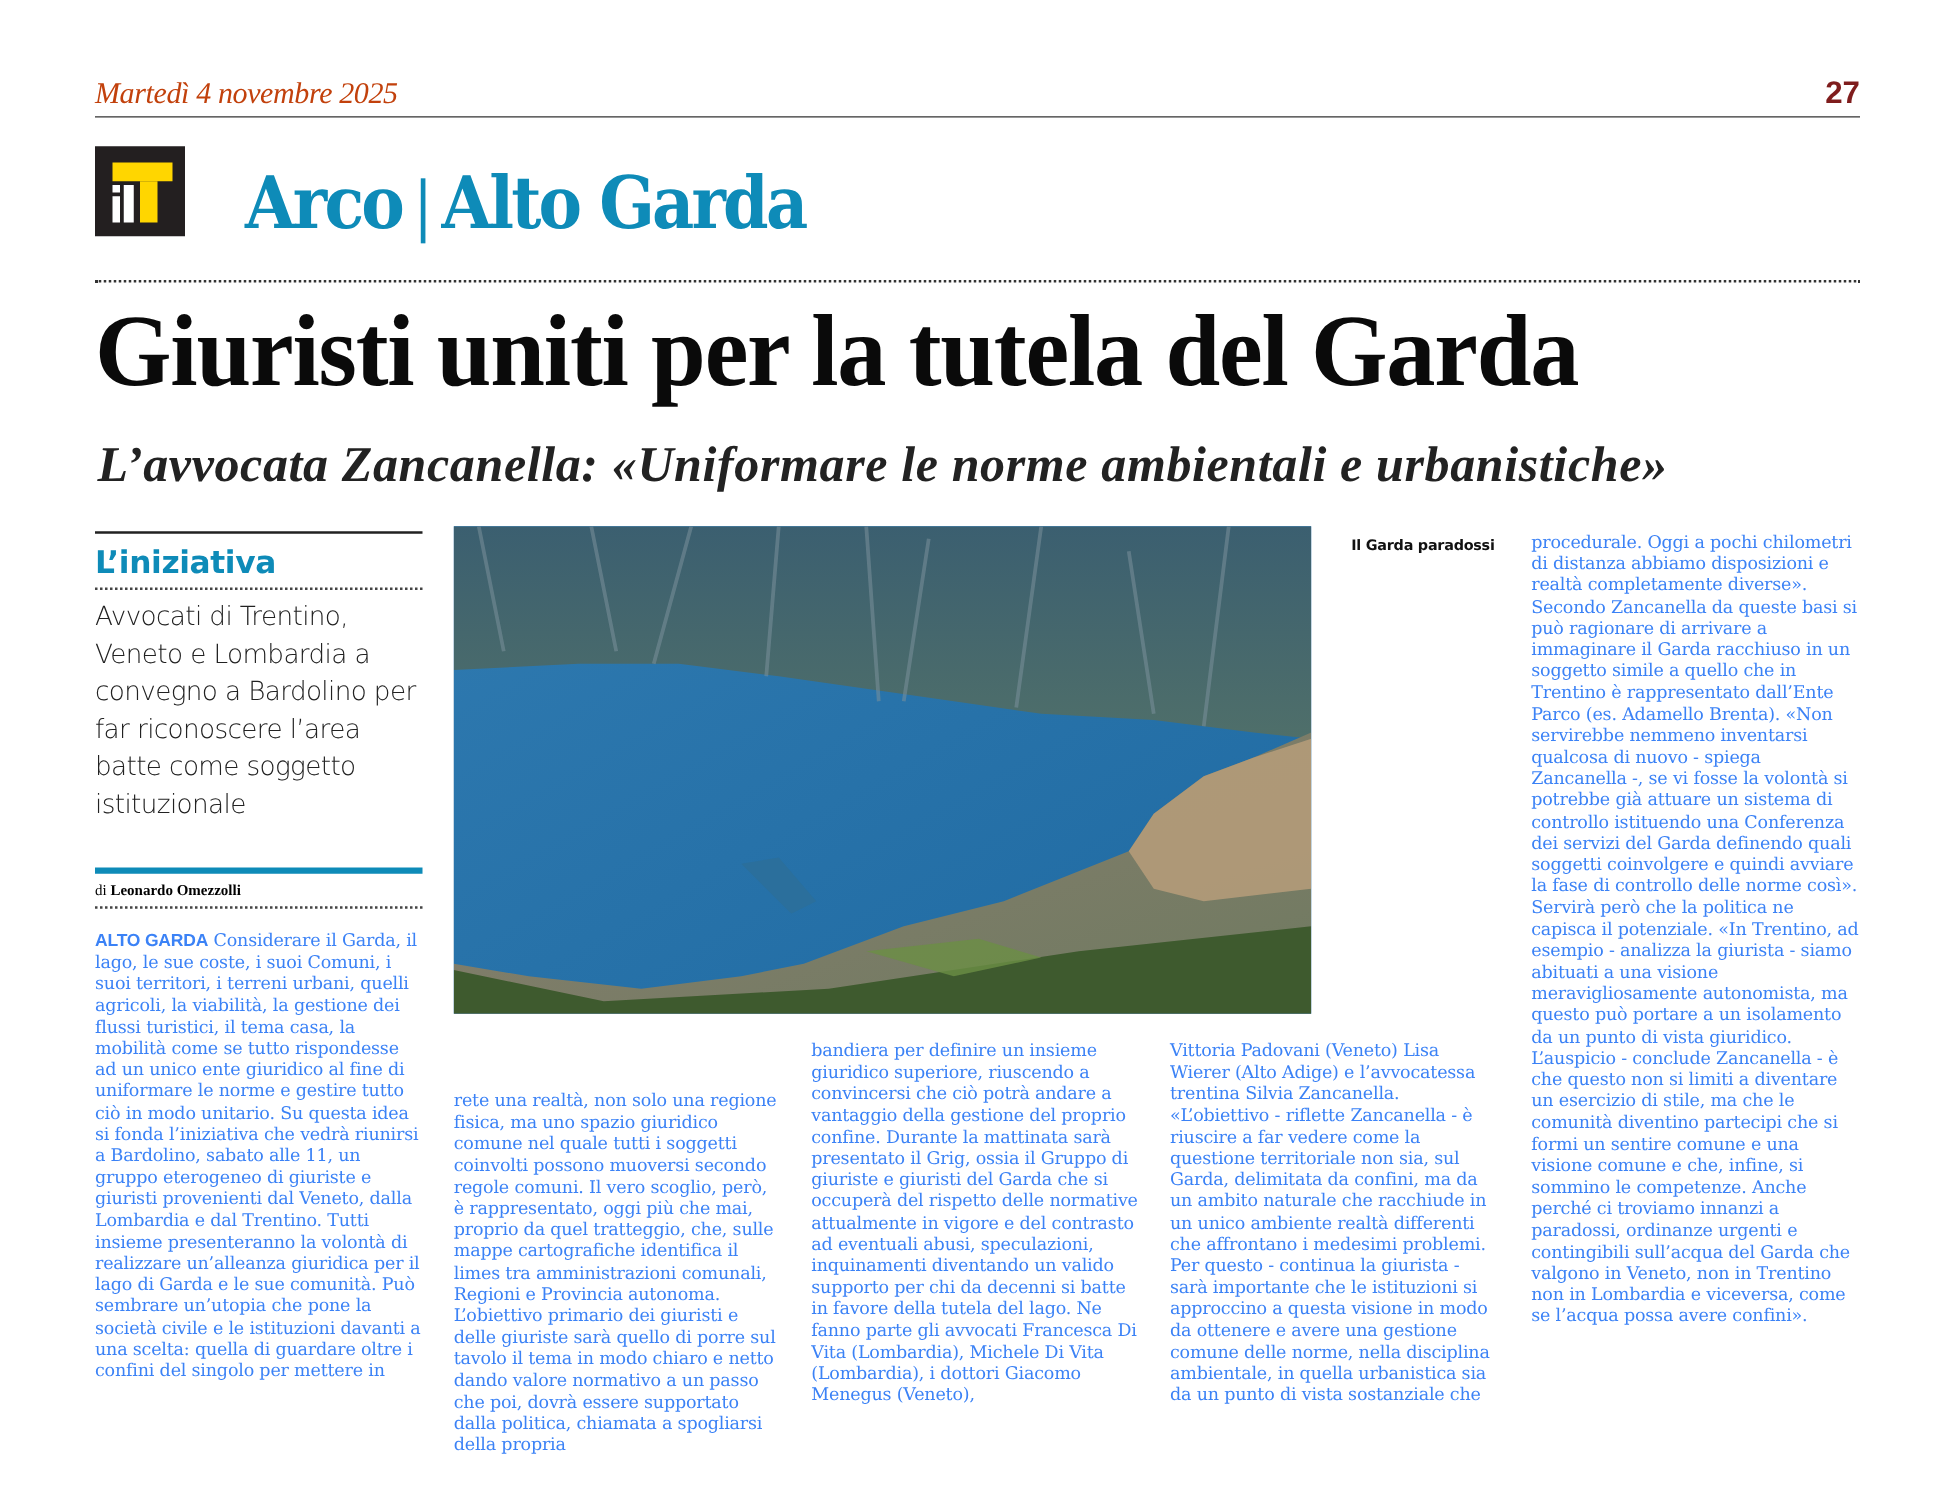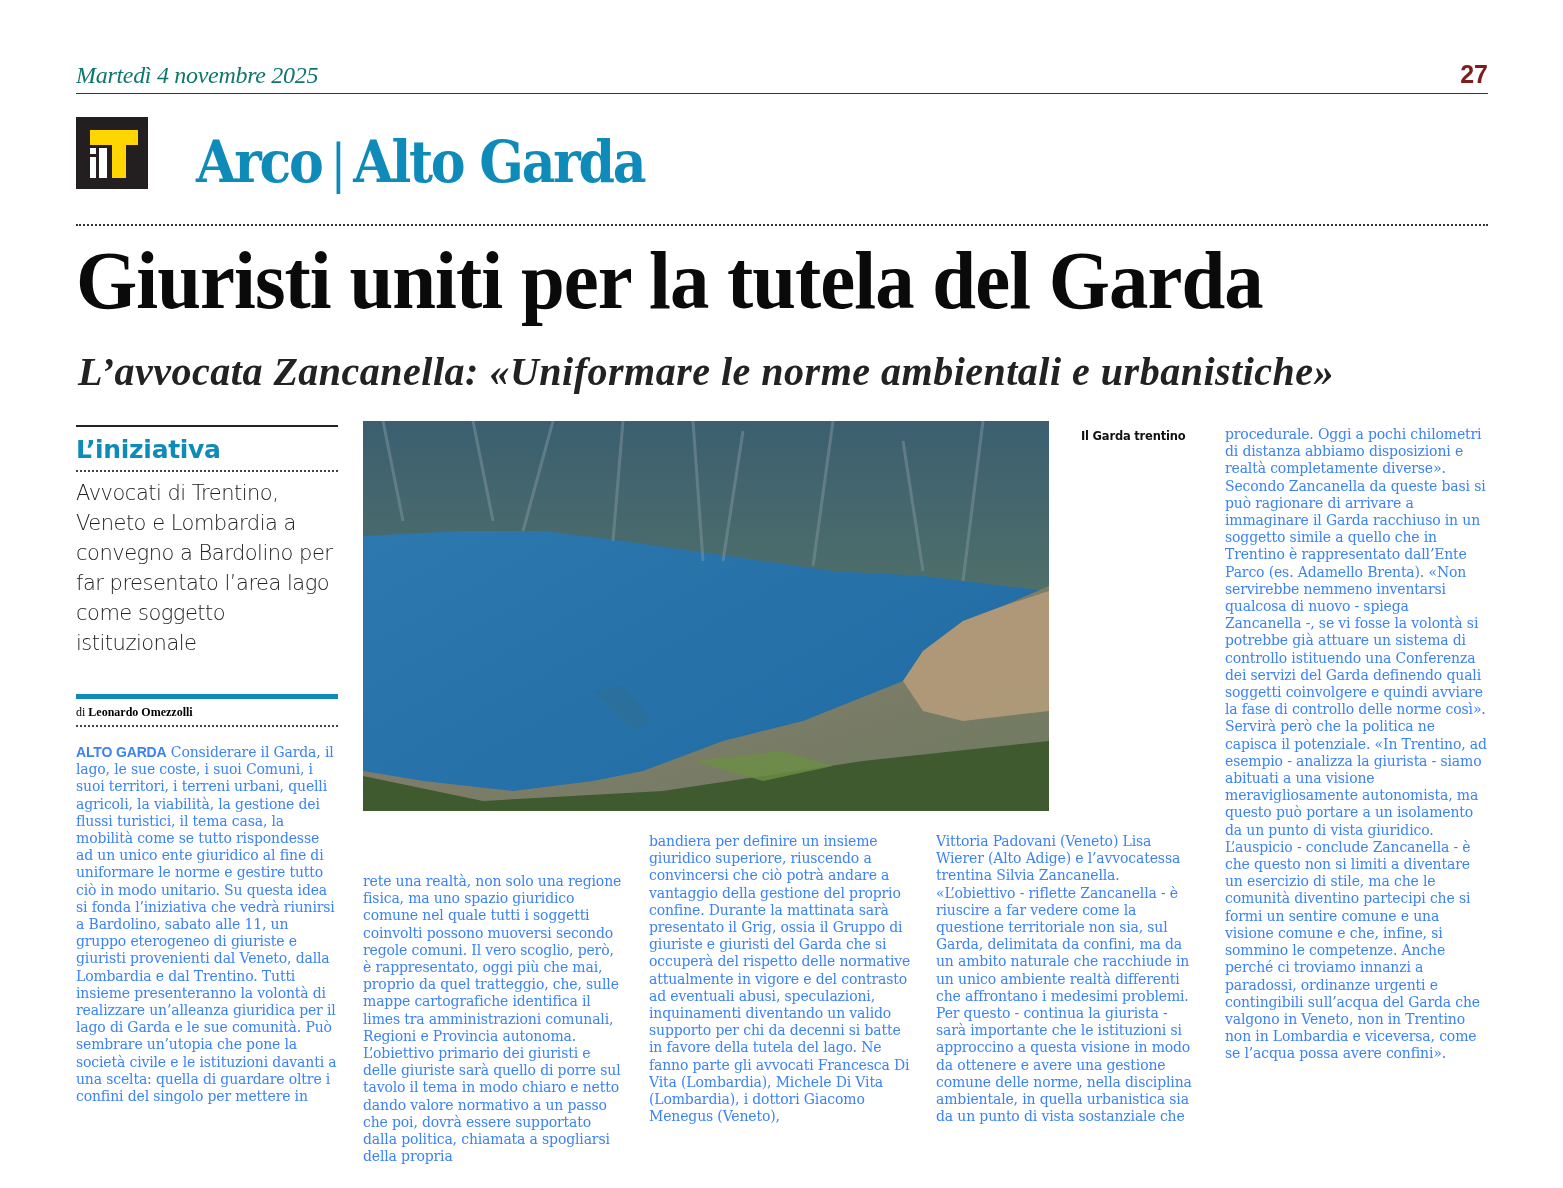--- a/index.html
+++ b/index.html
@@ -1,20 +1,20 @@
 <!DOCTYPE html>
 <html><head>
   <meta charset="utf-8">
   <style>
     * { box-sizing: border-box; margin: 0; padding: 0; }
     html, body { width: 1563px; height: 1188px; background: #ffffff; overflow: hidden; }
     body { position: relative; color: #111; font-family: "DejaVu Serif", serif; }
 
     .page-header { position: absolute; left: 76px; top: 58px; width: 1412px; height: 36px; border-bottom: 1.5px solid #333; }
-    .date { position: absolute; left: 0; top: 4px; font-family: "Liberation Serif", serif; font-style: italic; font-size: 24px; color: #0f766e; letter-spacing: -0.3px; }
+    .date { position: absolute; left: 0; top: 4px; font-family: "Liberation Serif", serif; font-style: italic; font-size: 24px; color: #c2410c; letter-spacing: -0.3px; }
     .page-num { position: absolute; right: 0; top: 2px; font-family: "Liberation Sans", sans-serif; font-weight: bold; font-size: 25px; color: #7f1d1d; }
 
     .logo { position: absolute; left: 76px; top: 117px; width: 72px; height: 72px; background: #231f20; }
     .logo .bar-top { position: absolute; left: 14px; top: 13px; width: 48px; height: 15px; background: #ffd600; }
     .logo .bar-stem { position: absolute; left: 36px; top: 28px; width: 14px; height: 33px; background: #ffd600; }
     .logo .i-dot { position: absolute; left: 14px; top: 31px; width: 6px; height: 6px; background: #ffffff; }
     .logo .i-stem { position: absolute; left: 14px; top: 40px; width: 6px; height: 21px; background: #ffffff; }
     .logo .l-stem { position: absolute; left: 23px; top: 31px; width: 8px; height: 30px; background: #ffffff; }
 
     .section-title { position: absolute; left: 196px; top: 128px; font-family: "DejaVu Serif", serif; font-weight: bold; font-size: 58px; color: #0e8bb8; letter-spacing: -2.5px; transform: scaleX(0.9); transform-origin: left; white-space: nowrap; }
@@ -73,21 +73,21 @@
 
 <div class="dotted-rule"></div>
 
 <h1 class="headline">Giuristi uniti per la tutela del Garda</h1>
 <h2 class="subhead">L’avvocata Zancanella: «Uniformare le norme ambientali e urbanistiche»</h2>
 
 <div class="sidebar">
   <div class="top-rule"></div>
   <div class="kicker">L’iniziativa</div>
   <div class="dot-rule"></div>
-  <div class="summary">Avvocati di Trentino, Veneto e Lombardia a convegno a Bardolino per far presentato l’area lago come soggetto istituzionale</div>
+  <div class="summary">Avvocati di Trentino, Veneto e Lombardia a convegno a Bardolino per far riconoscere l’area batte come soggetto istituzionale</div>
 </div>
 
 <div class="byline-block">
   <div class="blue-rule"></div>
   <div class="byline">
     <span>di</span>
     <b>Leonardo Omezzolli</b>
   </div>
   <div class="dot-rule"></div>
 </div>
@@ -113,21 +113,21 @@
     <path d="M20,0 L40,100 M110,0 L130,100 M190,0 L160,110 M260,0 L250,120 M330,0 L340,140 M380,10 L360,140 M470,0 L450,145 M540,20 L560,150 M620,0 L600,160" stroke="#7b919c" stroke-width="3" opacity="0.55"></path>
     <path d="M686,165 L640,185 L600,200 L560,230 L540,260 L440,300 L360,320 L280,350 L230,360 L150,370 L60,360 L0,350 L0,390 L686,390 Z" fill="url(#town)"></path>
     <path d="M540,260 L560,230 L600,200 L640,185 L686,170 L686,290 L600,300 L560,290 Z" fill="#b79d7a" opacity="0.85"></path>
     <path d="M0,355 L120,380 L300,370 L500,340 L686,320 L686,390 L0,390 Z" fill="#3e5a2e"></path>
     <path d="M330,340 L420,330 L470,345 L400,360 Z" fill="#6b8f45" opacity="0.8"></path>
     <path d="M230,270 L260,265 L290,300 L270,310 Z" fill="#2b6f9c"></path>
   </svg>
 </div>
 
 <div class="caption">
-  <div class="cap-title">Il Garda trentino</div>
+  <div class="cap-title">Il Garda paradossi</div>
 </div>
 
 <div class="body-col col1">
   <p><span class="dateline">ALTO GARDA</span><span> Considerare il Garda, il lago, le sue coste, i suoi Comuni, i suoi territori, i terreni urbani, quelli agricoli, la viabilità, la gestione dei flussi turistici, il tema casa, la mobilità come se tutto rispondesse ad un unico ente giuridico al fine di uniformare le norme e gestire tutto ciò in modo unitario. Su questa idea si fonda l’iniziativa che vedrà riunirsi a Bardolino, sabato alle 11, un gruppo eterogeneo di giuriste e giuristi provenienti dal Veneto, dalla Lombardia e dal Trentino. Tutti insieme presenteranno la volontà di realizzare un’alleanza giuridica per il lago di Garda e le sue comunità. Può sembrare un’utopia che pone la società civile e le istituzioni davanti a una scelta: quella di guardare oltre i confini del singolo per mettere in</span></p>
 </div>
 <div class="body-col col2">
   <p>rete una realtà, non solo una regione fisica, ma uno spazio giuridico comune nel quale tutti i soggetti coinvolti possono muoversi secondo regole comuni. Il vero scoglio, però, è rappresentato, oggi più che mai, proprio da quel tratteggio, che, sulle mappe cartografiche identifica il limes tra amministrazioni comunali, Regioni e Provincia autonoma. L’obiettivo primario dei giuristi e delle giuriste sarà quello di porre sul tavolo il tema in modo chiaro e netto dando valore normativo a un passo che poi, dovrà essere supportato dalla politica, chiamata a spogliarsi della propria</p>
 </div>
 <div class="body-col col3">
   <p>bandiera per definire un insieme giuridico superiore, riuscendo a convincersi che ciò potrà andare a vantaggio della gestione del proprio confine. Durante la mattinata sarà presentato il Grig, ossia il Gruppo di giuriste e giuristi del Garda che si occuperà del rispetto delle normative attualmente in vigore e del contrasto ad eventuali abusi, speculazioni, inquinamenti diventando un valido supporto per chi da decenni si batte in favore della tutela del lago. Ne fanno parte gli avvocati Francesca Di Vita (Lombardia), Michele Di Vita (Lombardia), i dottori Giacomo Menegus (Veneto),</p>

